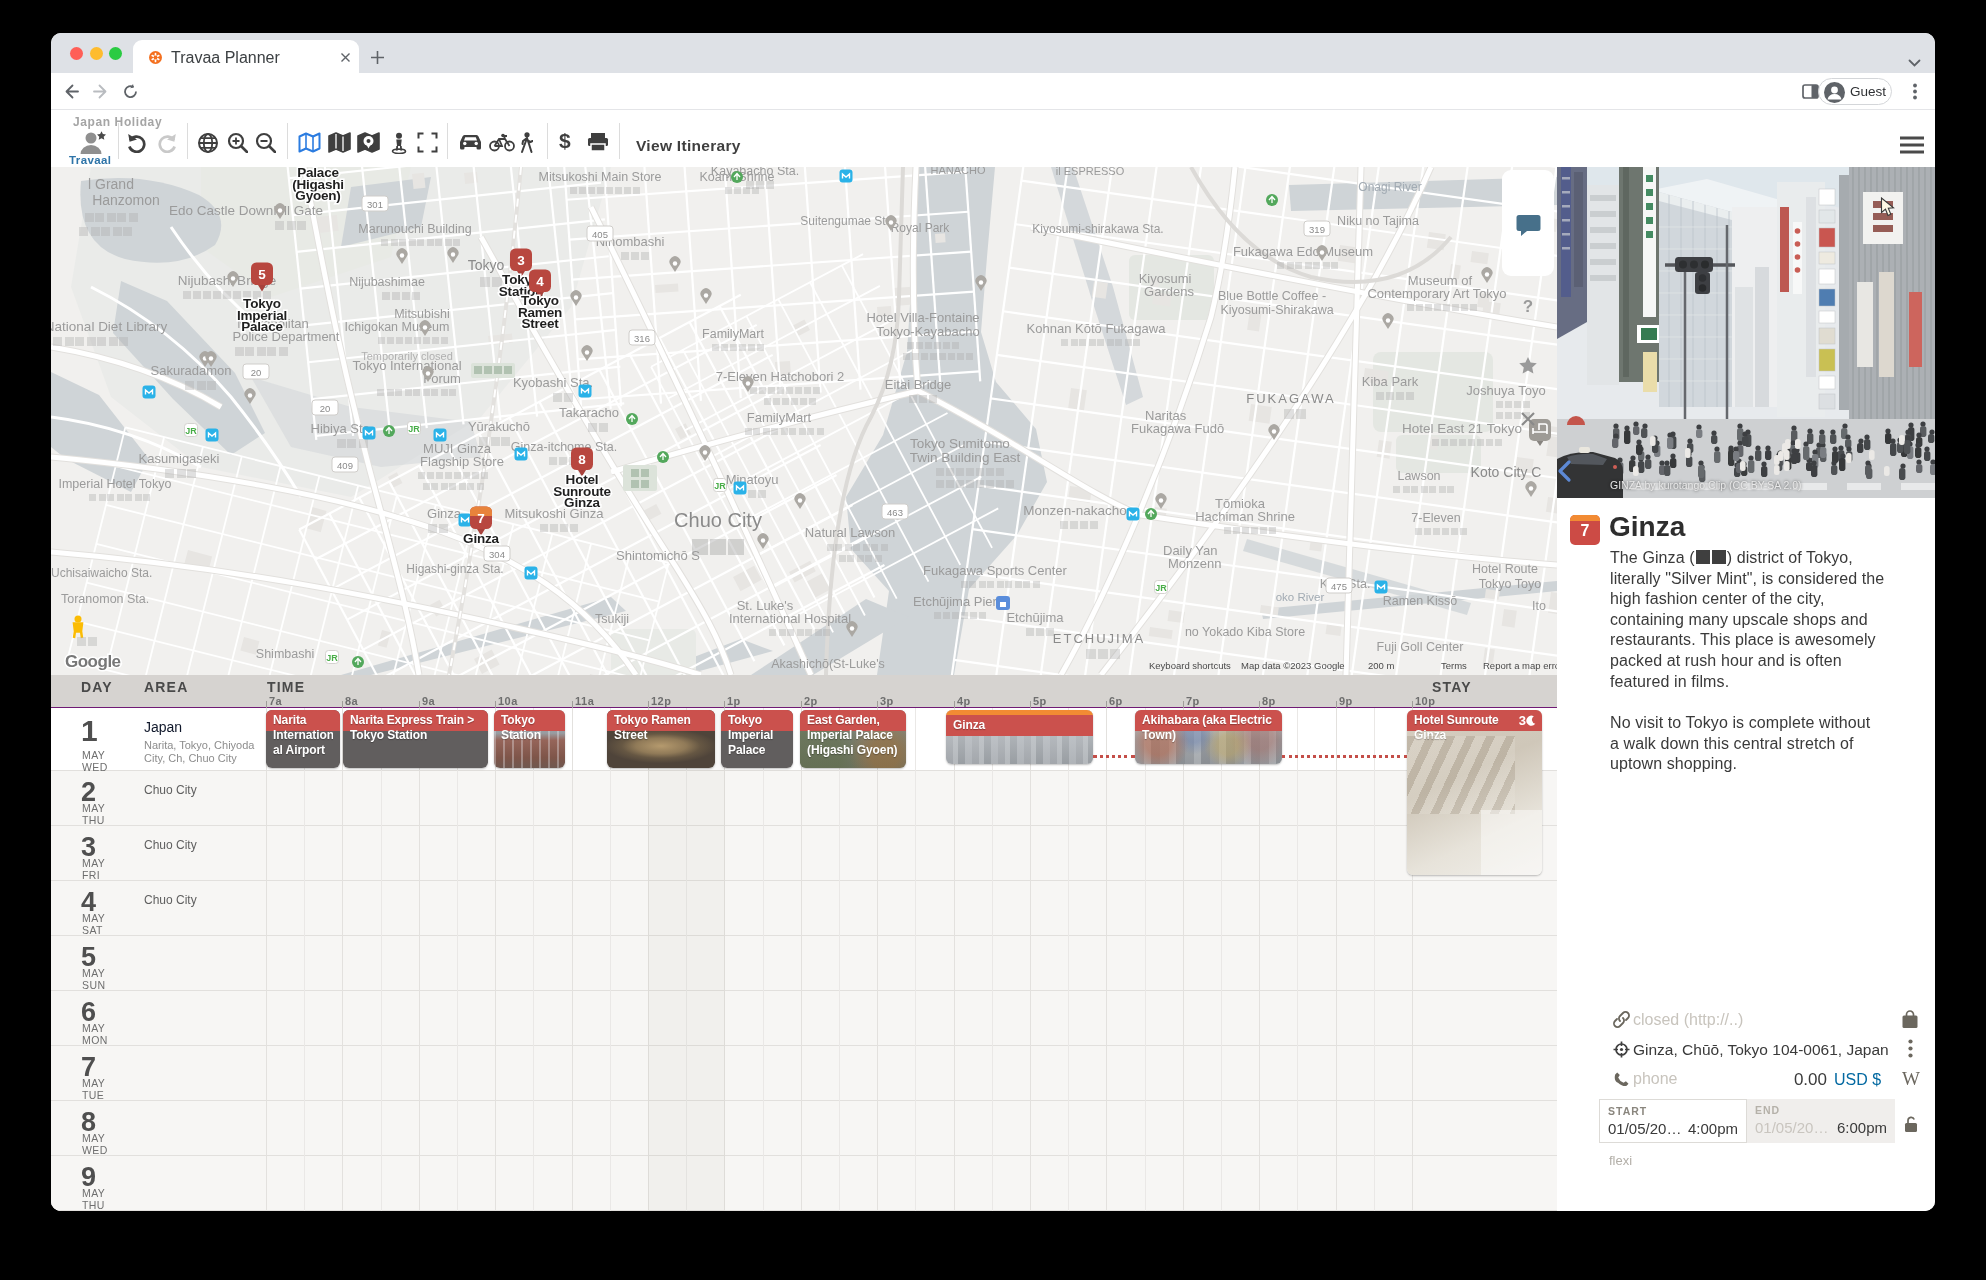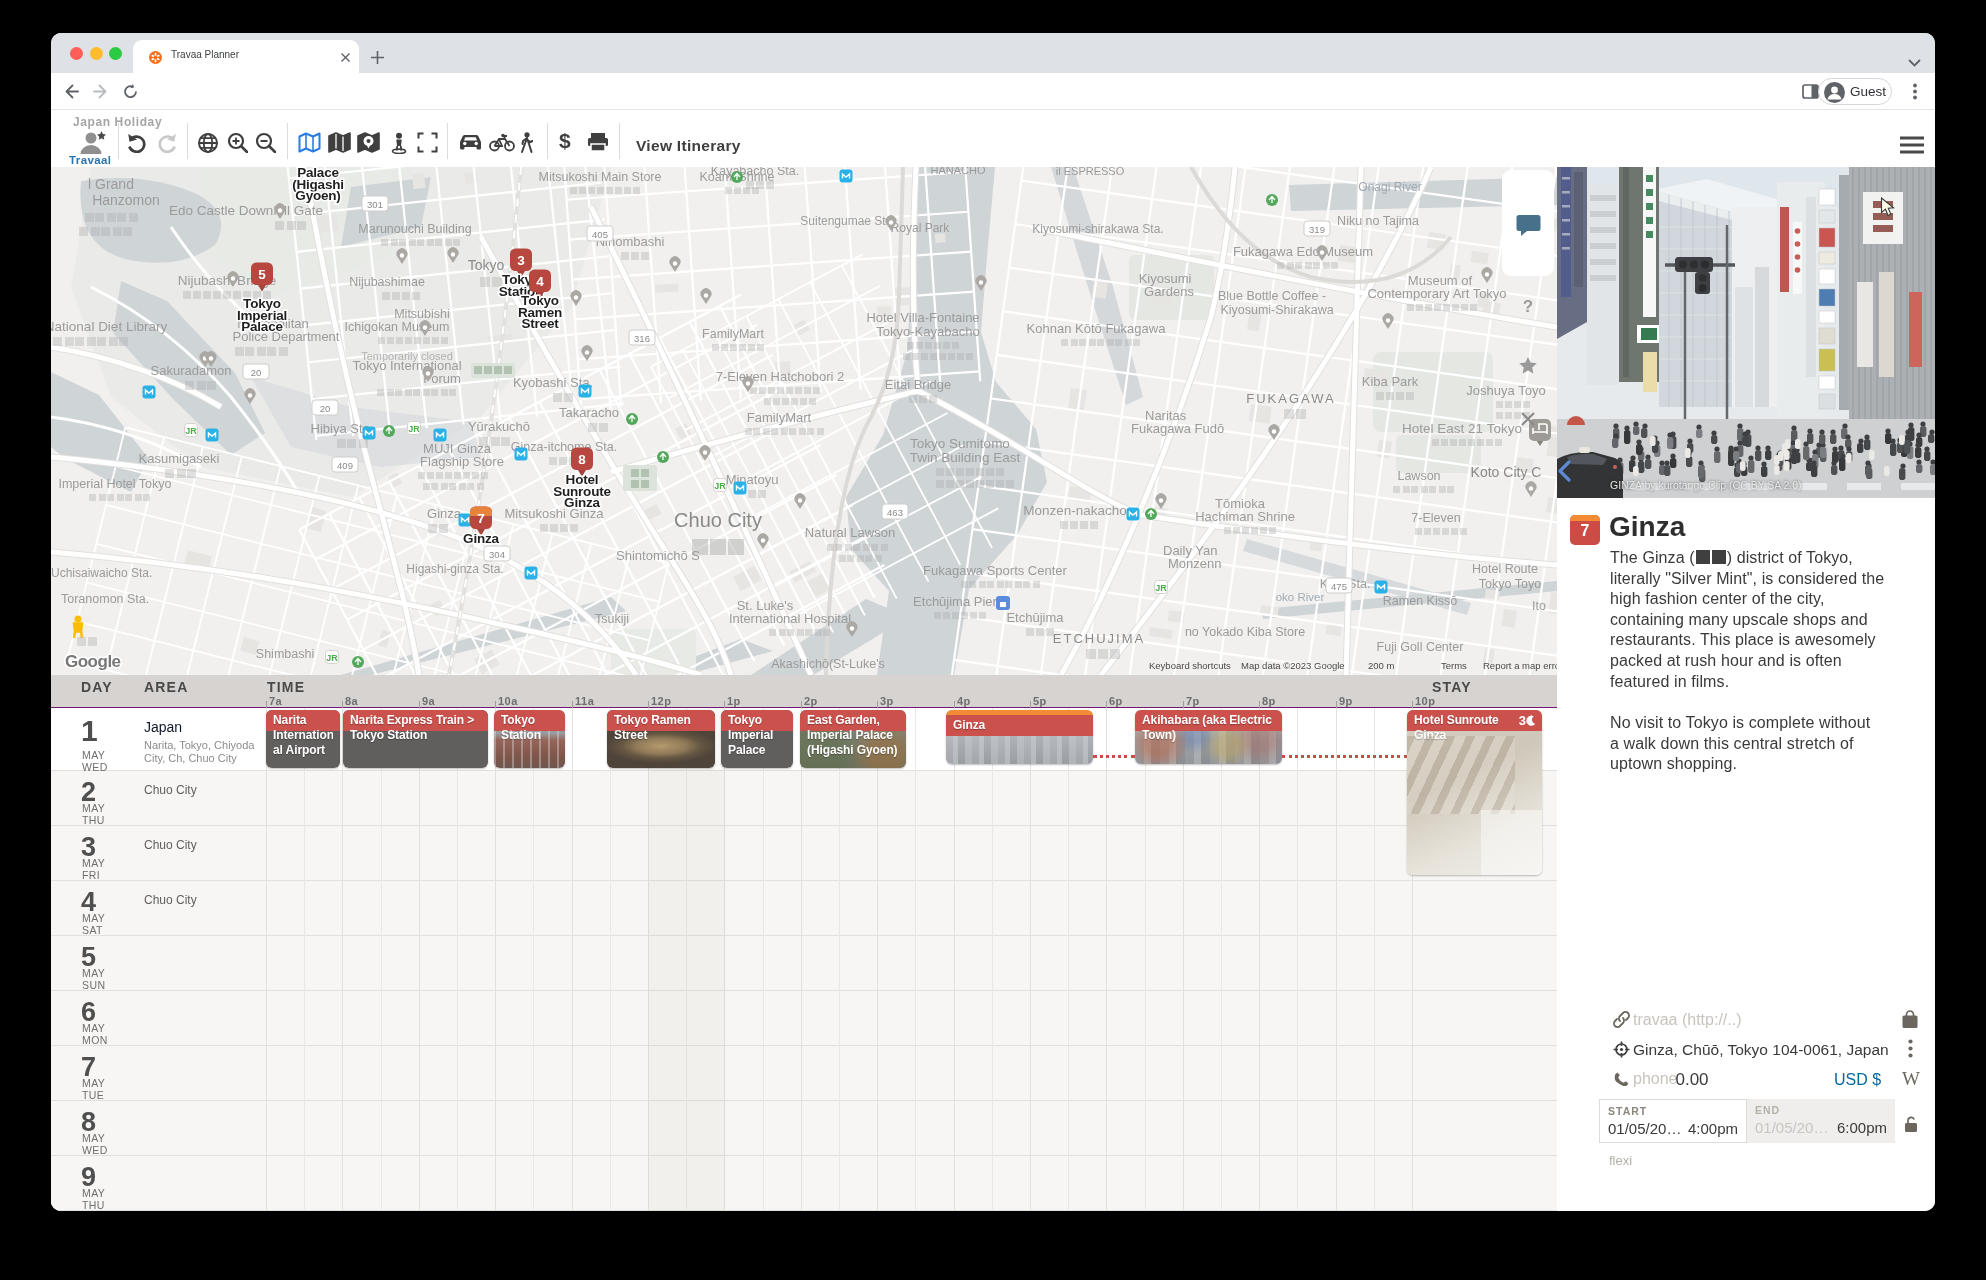--- a/index.html
+++ b/index.html
@@ -4,21 +4,21 @@
 html,body{width:1986px;height:1280px;background:#000;overflow:hidden;
  font-family:"Liberation Sans",sans-serif;}
 .win{position:absolute;left:51px;top:33px;width:1884px;height:1178px;
  background:#fff;border-radius:10px;overflow:hidden}
 .abs{position:absolute}
 
 .tabs{position:absolute;left:0;top:0;width:100%;height:40px;background:#dee1e6}
 .tl{position:absolute;top:14px;width:13px;height:13px;border-radius:50%}
 .tab{position:absolute;left:82px;top:7px;width:226px;height:33px;background:#fff;
  border-radius:9px 9px 0 0}
-.tabtitle{position:absolute;left:38px;top:9px;font-size:10px;color:#3c4043}
+.tabtitle{position:absolute;left:38px;top:9px;font-size:16px;color:#3c4043}
 
 .urlrow{position:absolute;left:0;top:40px;width:100%;height:37px;background:#fff;border-bottom:1px solid #e4e5e8}
 .pill{position:absolute;left:104px;top:8px;width:1630px;height:24px;border-radius:13px;background:#f1f3f4}
 .urltext{position:absolute;left:28px;top:4px;font-size:14px;color:#202124;letter-spacing:.2px}
 
 .tbar{position:absolute;left:0;top:77px;width:100%;height:57px;background:#fff}
 .jh{position:absolute;left:22px;top:5px;font-size:12px;font-weight:bold;color:#a5a5a5;letter-spacing:.6px}
 .sep{position:absolute;top:13px;width:1px;height:36px;background:#dcdcdc}
 .ticon{position:absolute;top:22px}
 .vi{position:absolute;left:585px;top:27px;font-size:15.5px;font-weight:bold;color:#3f3f3f;letter-spacing:.3px}
@@ -1586,32 +1586,32 @@
       <div class="badge" style="left:13px;top:348px">
         <i></i>
         <b>7</b>
       </div>
       <div class="stitle" style="left:52px;top:344px">Ginza</div>
       <div class="para" style="left:53px;top:381px">The Ginza (<span class="kj"></span><span class="kj"></span>) district of Tokyo,<br>literally "Silver Mint", is considered the<br>high fashion center of the city,<br>containing many upscale shops and<br>restaurants. This place is awesomely<br>packed at rush hour and is often<br>featured in films.</div>
       <div class="para" style="left:53px;top:546px">No visit to Tokyo is complete without<br>a walk down this central stretch of<br>uptown shopping.</div>
       <div class="abs" style="left:56px;top:844px"><svg style="" width="17" height="17" viewBox="0 0 17 17" xmlns="http://www.w3.org/2000/svg">
           <path d="M7 10 a3.5 3.5 0 0 1 0 -5 l3 -3 a3.5 3.5 0 0 1 5 5 l-2 2 M10 7 a3.5 3.5 0 0 1 0 5 l-3 3 a3.5 3.5 0 0 1 -5 -5 l2 -2" stroke="#6b675e" stroke-width="1.8" fill="none" stroke-linecap="round"></path>
         </svg></div>
-      <div class="srow ph" style="left:76px;top:844px">travaa (http://..)</div>
+      <div class="srow ph" style="left:76px;top:844px">closed (http://..)</div>
       <div class="abs" style="left:56px;top:874px"><svg style="" width="17" height="17" viewBox="0 0 17 17" xmlns="http://www.w3.org/2000/svg">
           <circle cx="8.5" cy="8.5" r="5.5" stroke="#3f3f3f" stroke-width="1.7" fill="none"></circle>
           <path d="M8.5 0.5 V5 M8.5 12 V16.5 M0.5 8.5 H5 M12 8.5 H16.5" stroke="#3f3f3f" stroke-width="1.7"></path>
           <circle cx="8.5" cy="8.5" r="1.6" fill="#3f3f3f"></circle>
         </svg></div>
       <div class="srow" style="left:76px;top:874px;font-size:15.5px">Ginza, Chūō, Tokyo 104-0061, Japan</div>
       <div class="abs" style="left:57px;top:904px"><svg style="" width="16" height="16" viewBox="0 0 16 16" xmlns="http://www.w3.org/2000/svg">
           <path d="M3.2 1.5 l2.6 2.6 -1.6 2.3 a9.5 9.5 0 0 0 5.4 5.4 l2.3 -1.6 2.6 2.6 -1.9 2 c-1.4 .8 -5.4 .2 -8.6 -3 C0.8 10.6 .2 6.6 1.2 3.4 Z" fill="#6b675e"></path>
         </svg></div>
       <div class="srow ph" style="left:76px;top:903px">phone</div>
-      <div class="srow" style="left:0px;top:903px;width:270px;text-align:center;font-size:17px">0.00</div>
+      <div class="srow" style="left:0px;top:903px;width:270px;text-align:right;font-size:17px">0.00</div>
       <div class="srow" style="left:277px;top:904px;color:#0369a1">USD $</div>
       <div class="sebox" style="left:42px;top:932px">
         <div class="secell" style="background:#fff;border:1px solid #dddbd7">
           <div class="selab">START</div>
           <div class="seval">
             <span>01/05/20…</span>
             <span>4:00pm</span>
           </div>
         </div>
         <div class="secell" style="background:#f0eeec">

